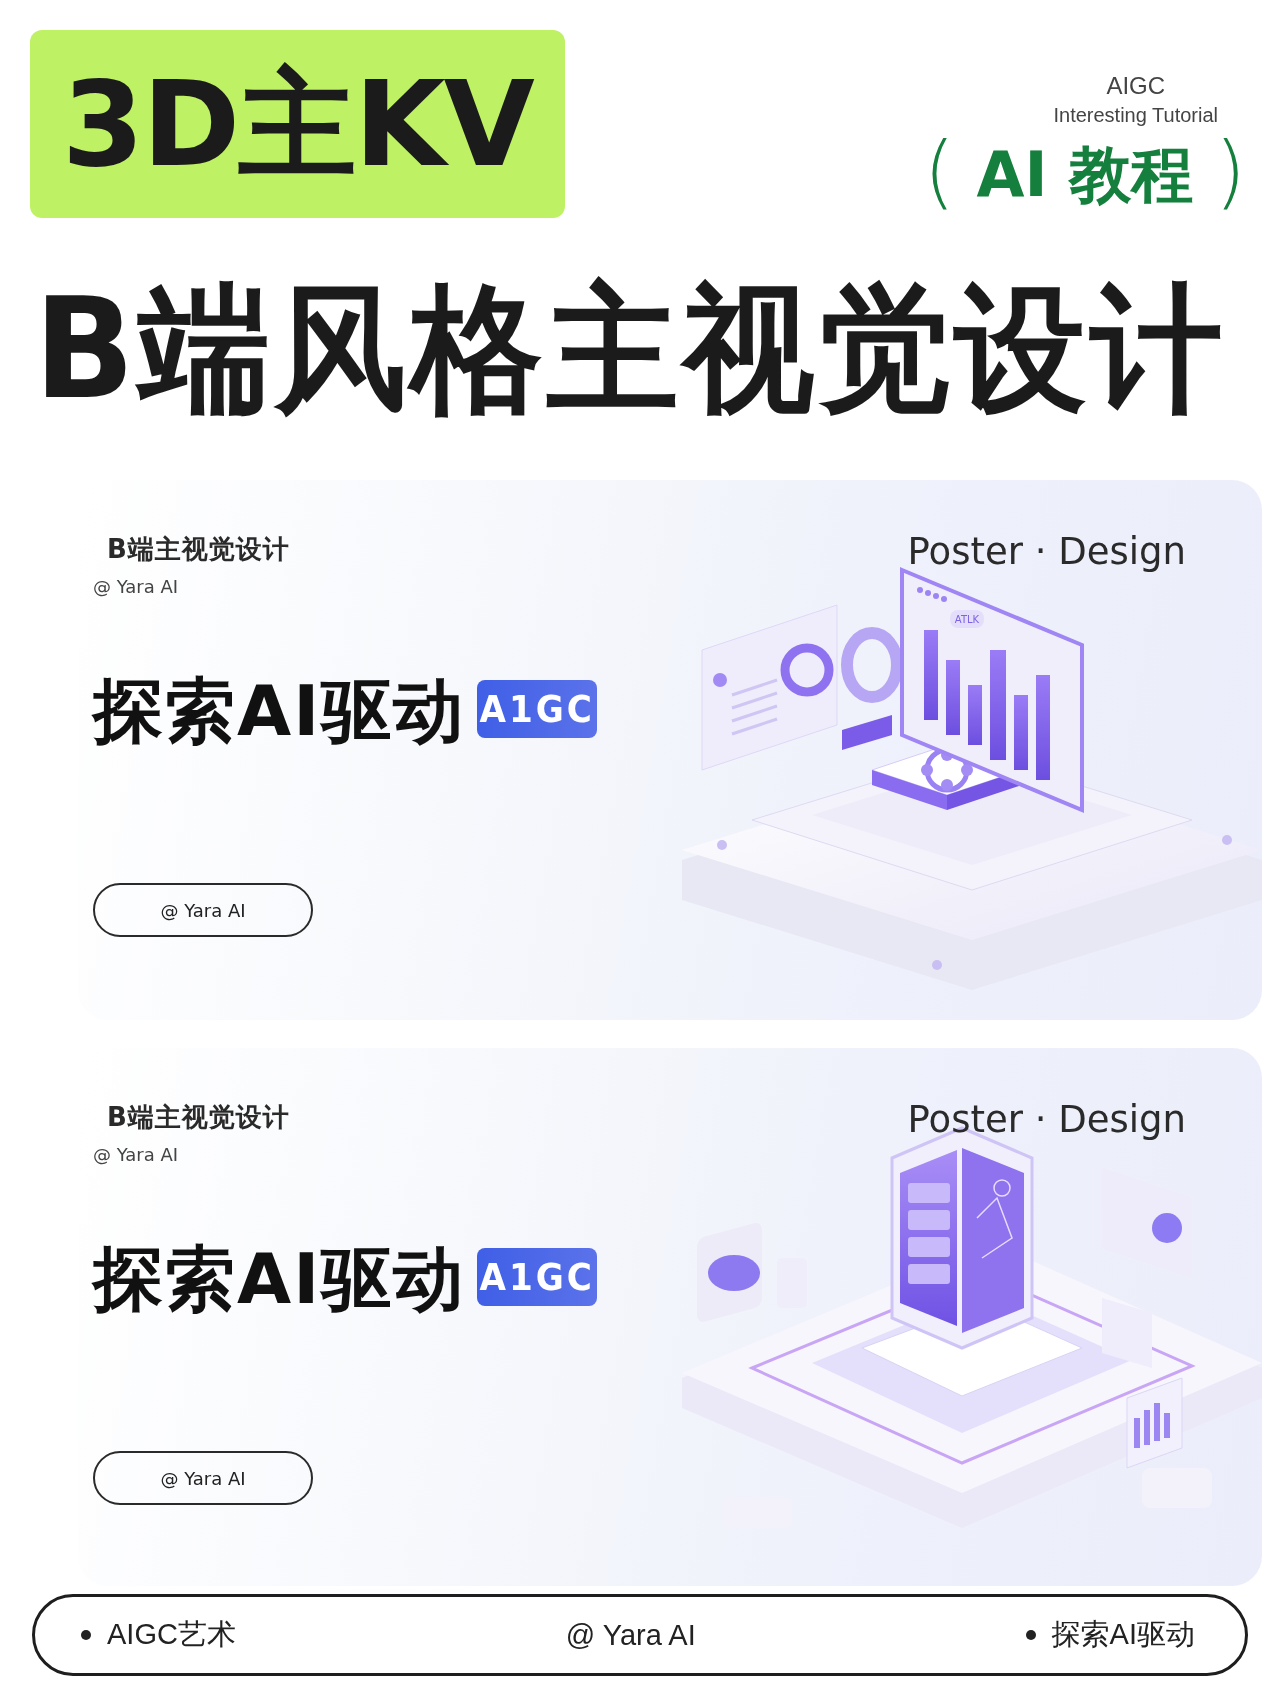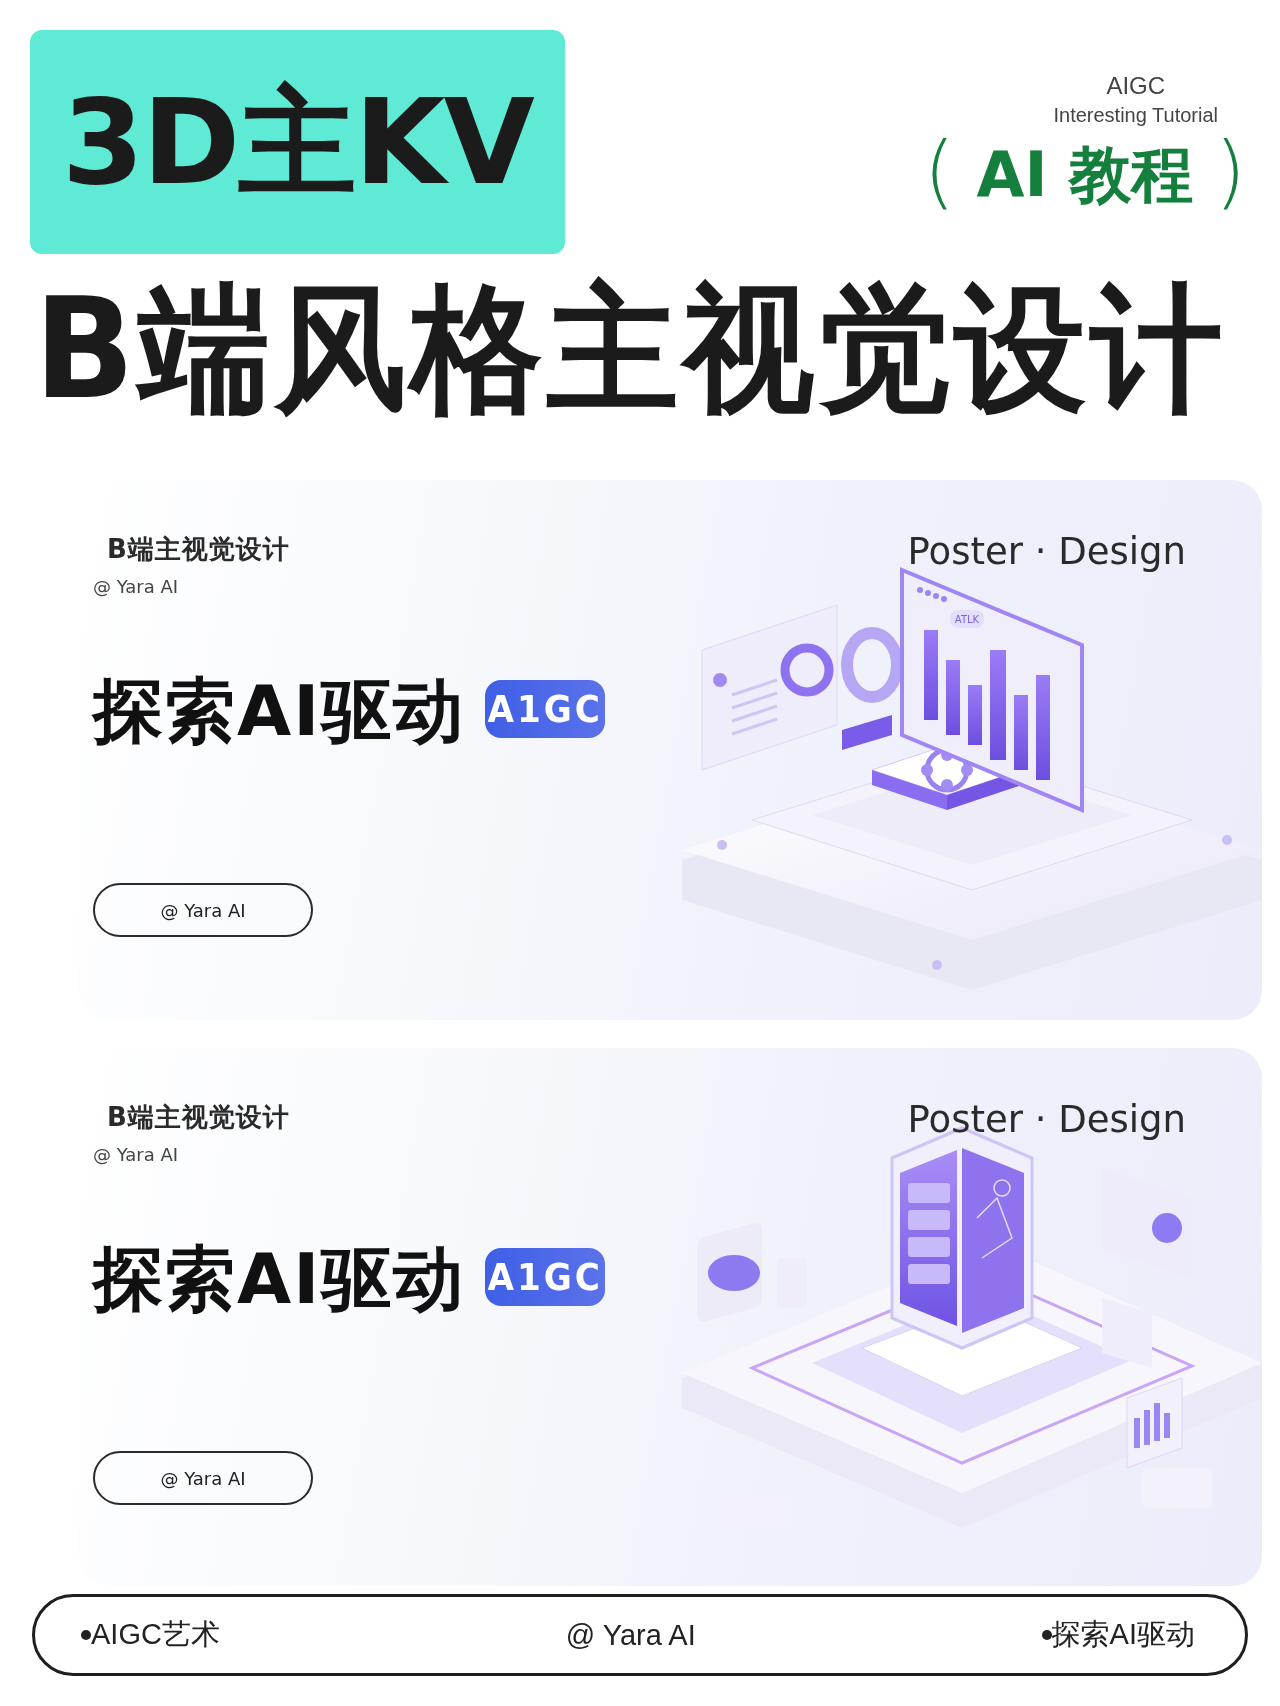--- a/index.html
+++ b/index.html
@@ -1,46 +1,46 @@
 <!DOCTYPE html>
 <html><head>
 <meta charset="utf-8">
 <style>
   *{box-sizing:border-box;margin:0;padding:0}
   html,body{width:1280px;height:1706px;background:#ffffff;overflow:hidden}
   body{position:relative;font-family:"DejaVu Sans","Liberation Sans",sans-serif;color:#1a1a1a}
 
-  .tag-box{position:absolute;left:30px;top:30px;width:535px;height:224px;background:#5eead4;border-radius:12px;display:flex;align-items:center;justify-content:center}
+  .tag-box{position:absolute;left:30px;top:30px;width:535px;height:188px;background:#bef264;border-radius:12px;display:flex;align-items:center;justify-content:center}
   .tag-text{font-family:"DejaVu Sans",sans-serif;font-weight:900;font-size:118px;letter-spacing:-2px;color:#1b1b1b;line-height:1}
 
   .brand{position:absolute;right:62px;top:72px;text-align:center;color:#444}
   .brand .l1{font-size:24px;line-height:28px;font-family:"Liberation Sans",sans-serif}
   .brand .l2{font-size:20px;line-height:30px;font-family:"Liberation Sans",sans-serif}
   .brand .l3{position:absolute;right:-28px;top:58px;font-size:62px;font-weight:700;white-space:nowrap;color:#15803d;line-height:90px}
   .brand .l3 .par{font-weight:300;font-size:80px;vertical-align:top;line-height:84px}
 
   .main-title{position:absolute;left:34px;top:270px;font-size:132px;font-weight:900;line-height:150px;letter-spacing:4px;color:#1b1b1b;white-space:nowrap;transform:scaleY(1.05);transform-origin:left top}
 
   .card{position:absolute;left:78px;width:1184px;border-radius:30px;overflow:hidden;
         background:linear-gradient(100deg,#ffffff 0%,#f6f8fc 35%,#eef0fb 70%,#ebedfa 100%)}
   .card1{top:480px;height:540px}
   .card2{top:1048px;height:538px}
   .card .sub-title{position:absolute;left:29px;top:52px;font-size:26px;font-weight:700;color:#2a2a2a;letter-spacing:1px}
   .card .sub-author{position:absolute;left:15px;top:96px;font-size:18px;color:#444}
   .card .poster{position:absolute;right:76px;top:50px;font-size:37px;font-weight:400;color:#2a2a2a}
   .card .headline{position:absolute;left:15px;top:185px;font-size:70px;font-weight:900;line-height:92px;color:#111;letter-spacing:2px;white-space:nowrap}
   .card .headline .hl{background:linear-gradient(180deg,#4a62e8 0%,#2b3a9a 55%,#0f1230 100%);-webkit-background-clip:text;background-clip:text;color:transparent}
-  .card .badge{display:inline-block;vertical-align:middle;margin-left:20px;margin-top:-14px;width:120px;height:58px;border-radius:16px;
+  .card .badge{display:inline-block;vertical-align:middle;margin-left:12px;margin-top:-14px;width:120px;height:58px;border-radius:8px;
         background:linear-gradient(90deg,#3f5fe6,#5b72ea);color:#fff;font-family:"DejaVu Sans Condensed","DejaVu Sans",sans-serif;font-size:38px;font-weight:700;line-height:58px;text-align:center;letter-spacing:3px}
   .card .pill{position:absolute;left:15px;top:403px;width:220px;height:54px;border:2.5px solid #2a2a2a;border-radius:28px;display:flex;align-items:center;justify-content:center;font-size:18px;color:#222;background:transparent}
 
   .art{position:absolute;right:0;top:0;width:600px;height:100%}
 
   .footer{position:absolute;left:32px;top:1594px;width:1216px;height:82px;border:3px solid #1e1e1e;border-radius:42px;display:flex;align-items:center;justify-content:space-between;padding:0 50px 0 46px;font-size:29px;color:#222;font-family:"Liberation Sans",sans-serif}
-  .footer .item{display:flex;align-items:center;gap:0}
+  .footer .item{display:flex;align-items:center;gap:16px}
   .footer .dot{width:10px;height:10px;border-radius:50%;background:#222;display:inline-block}
 </style>
 </head>
 <body>
 
 <div class="tag-box">
   <span class="tag-text">3D主KV</span>
 </div>
 
 <div class="brand">

